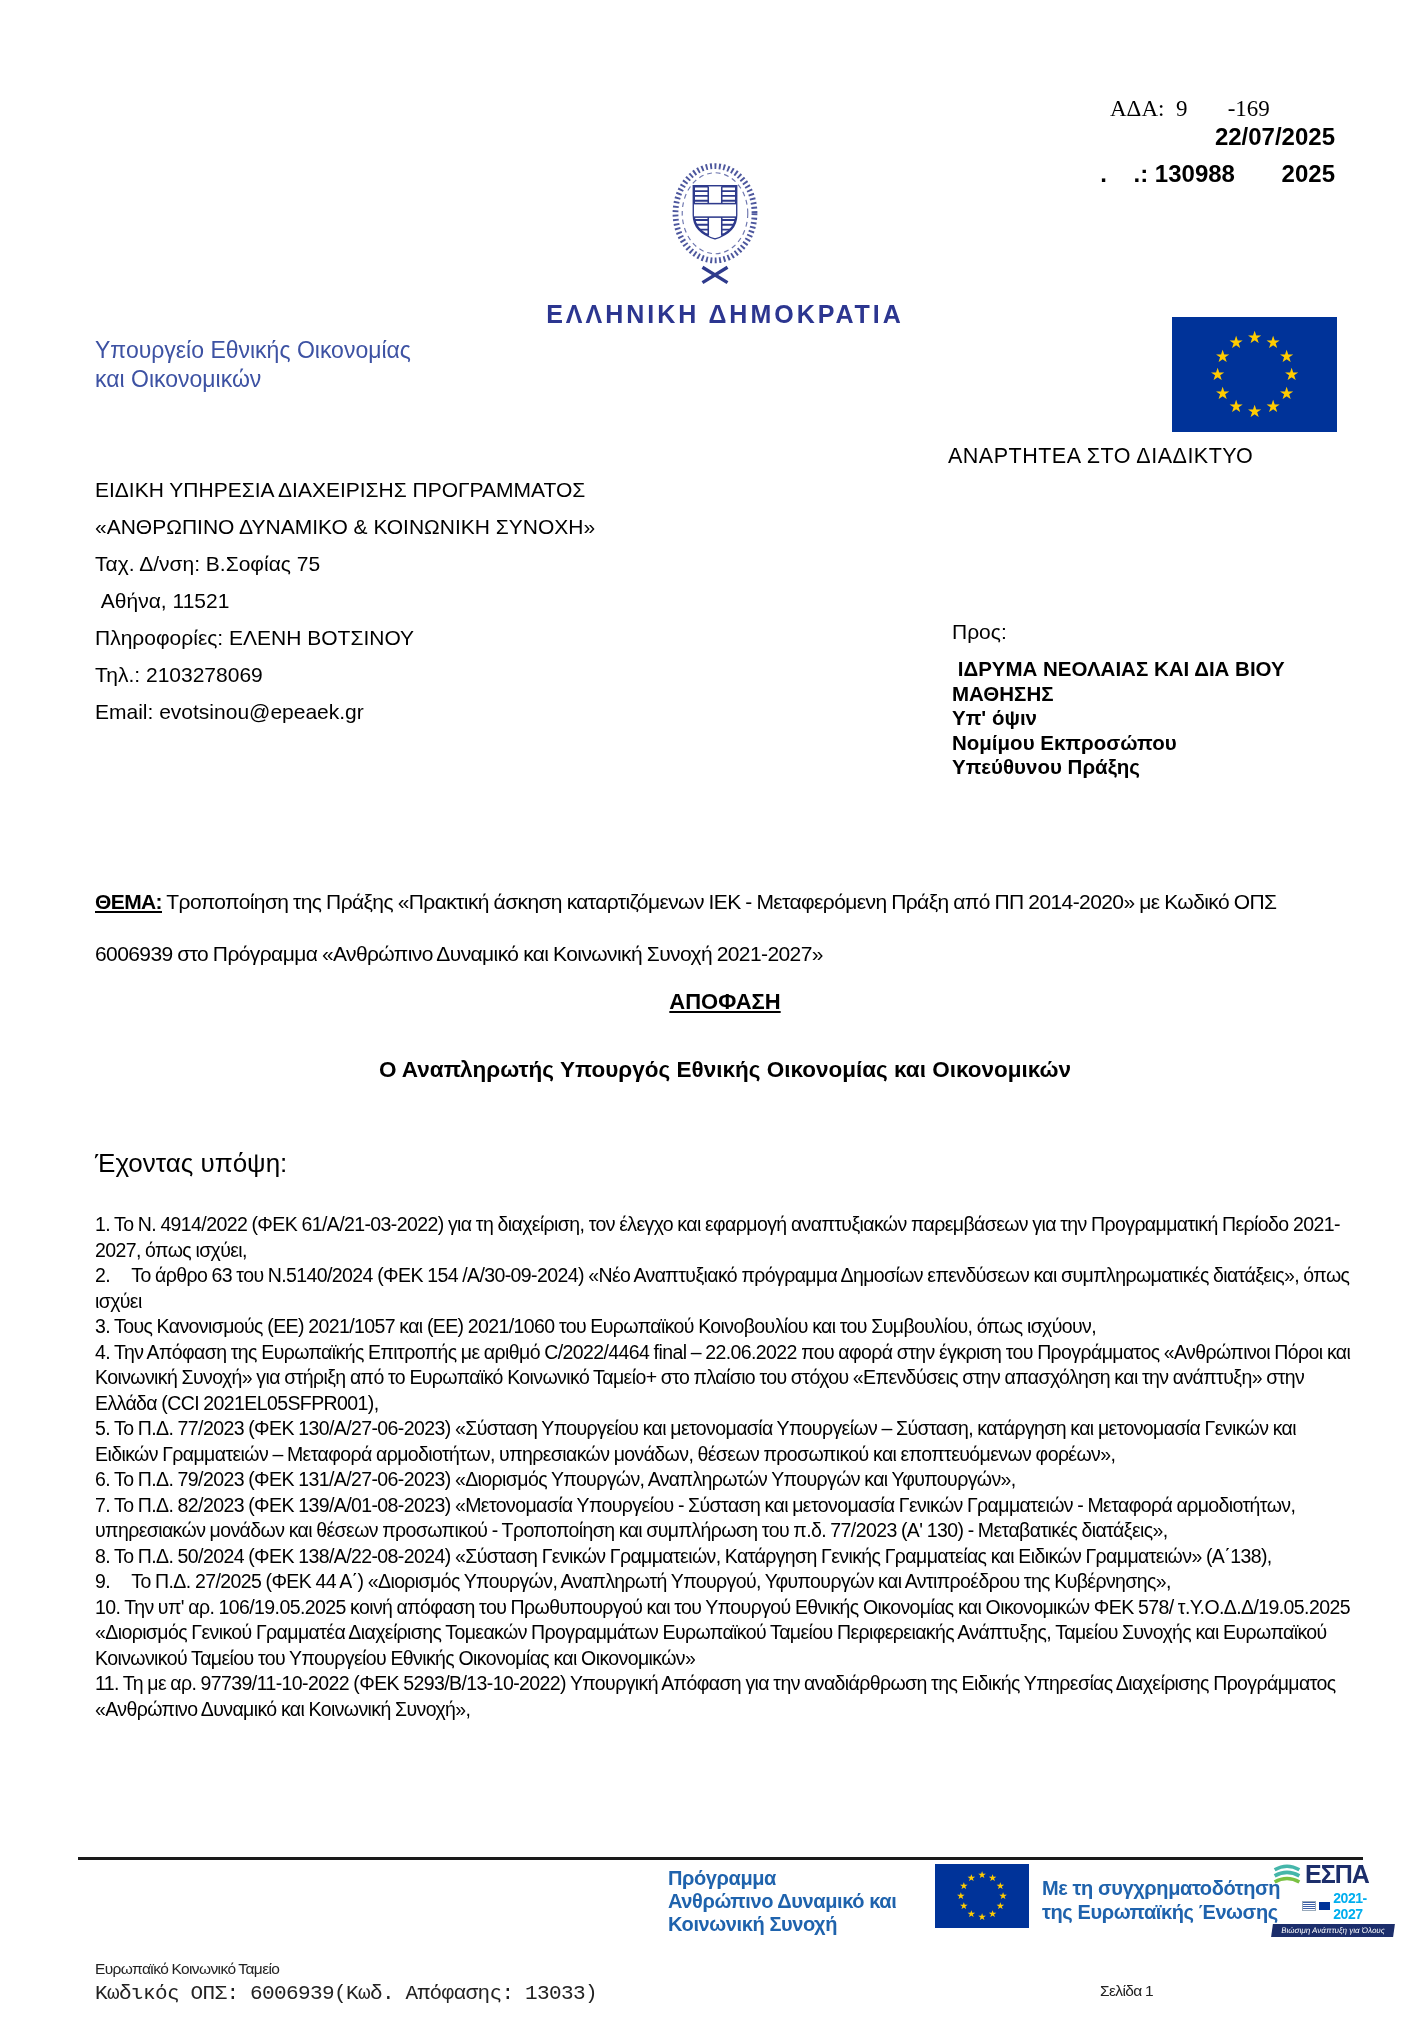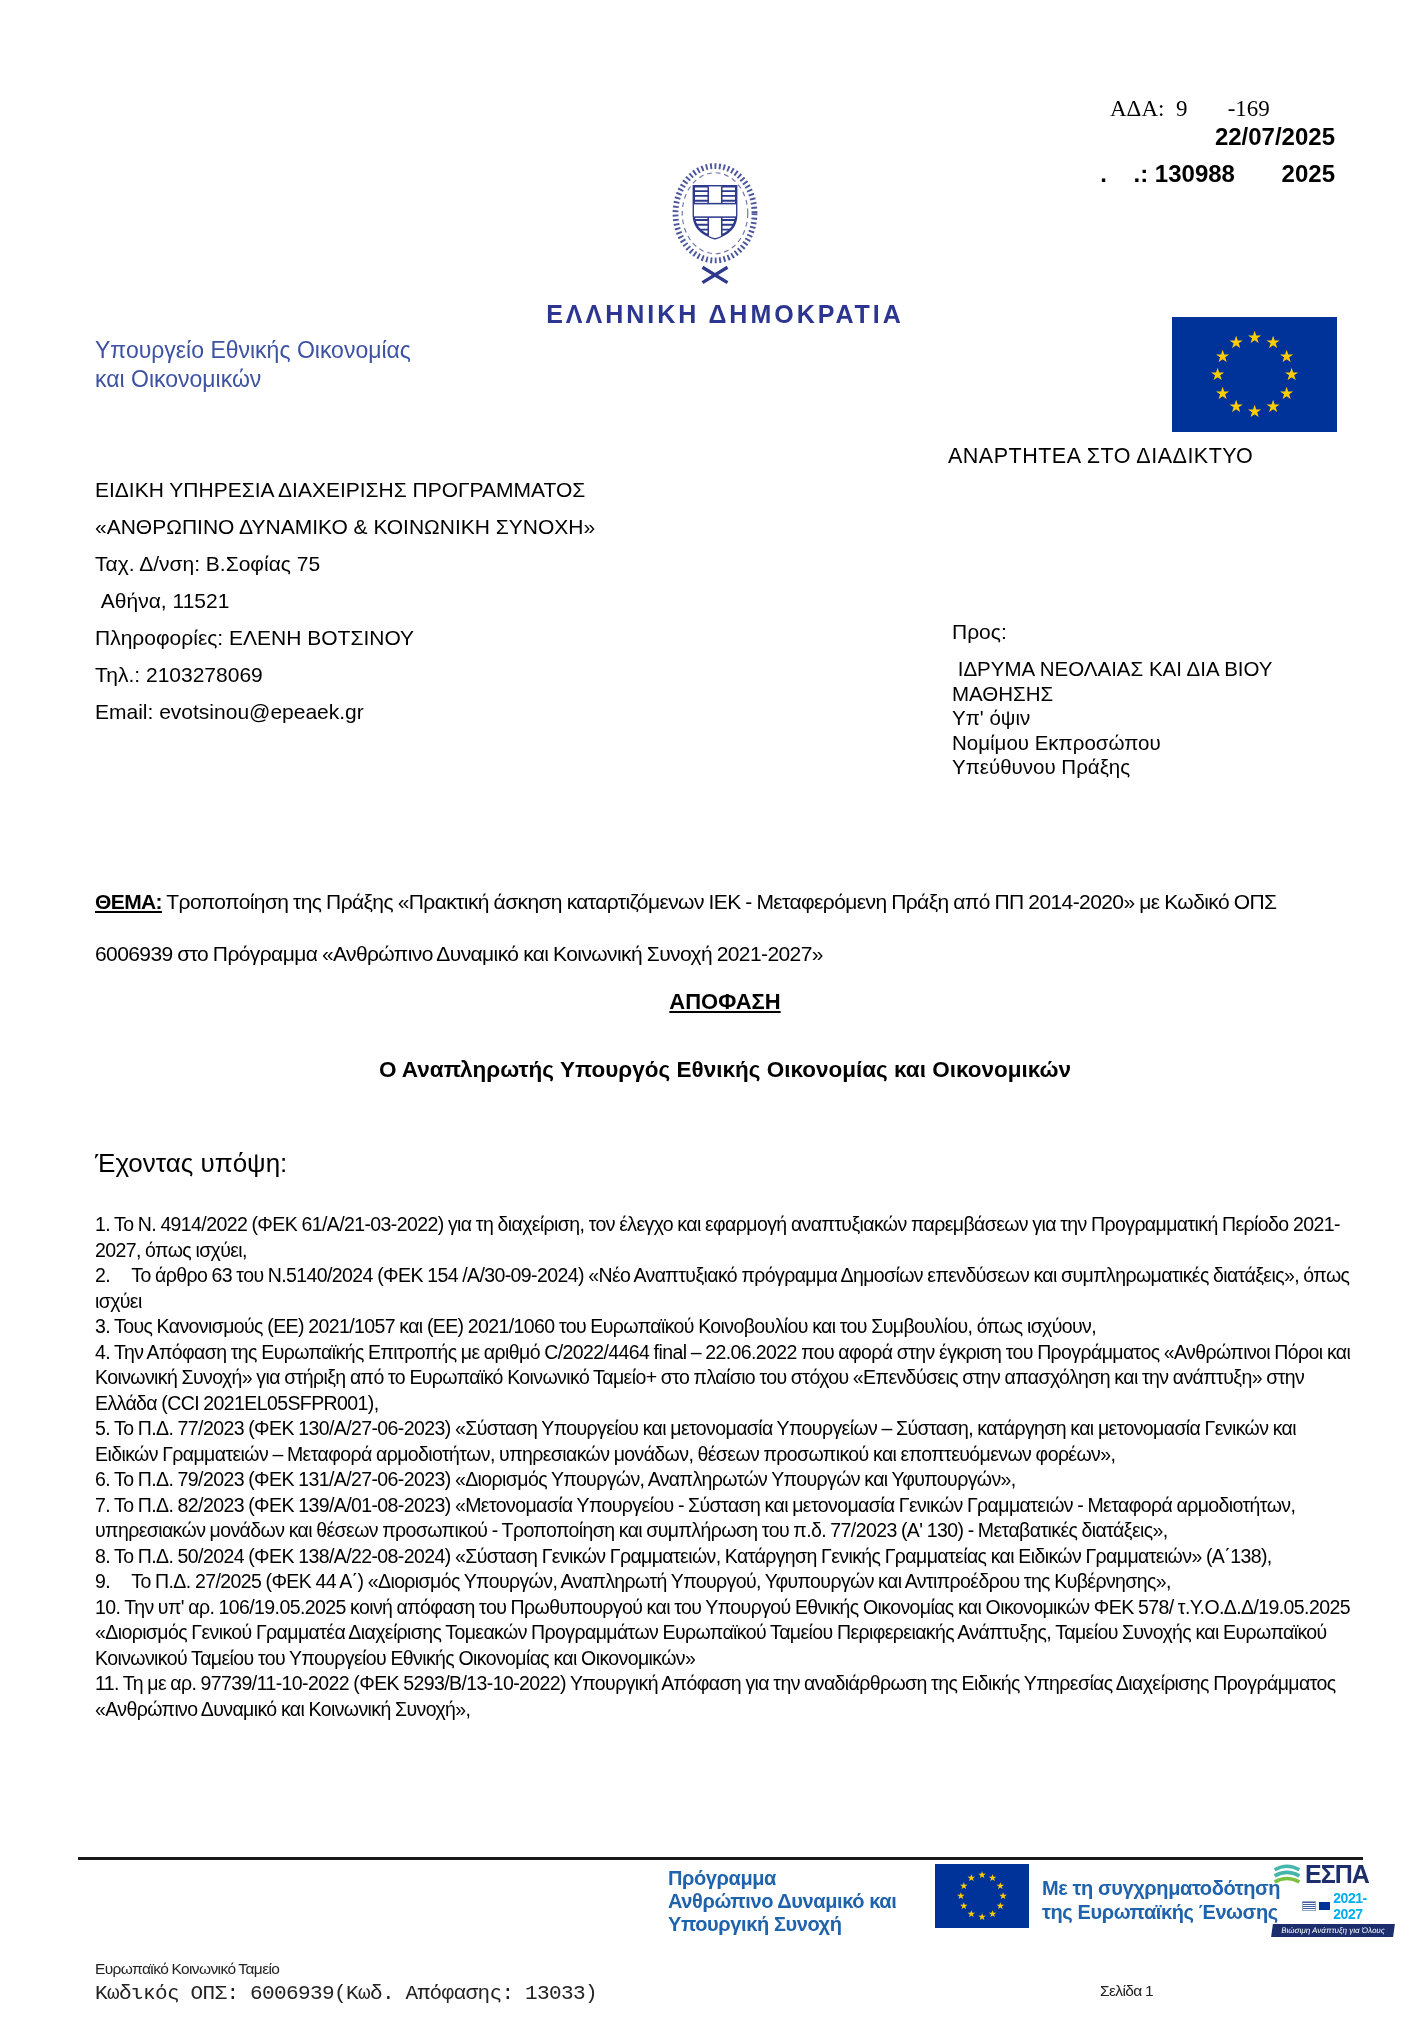--- a/index.html
+++ b/index.html
@@ -20,21 +20,21 @@
   .republic{top:300px;left:95px;width:1260px;text-align:center;font-size:25px;font-weight:bold;
     letter-spacing:3px;color:var(--navy);}
   .ministry{top:336px;left:95px;width:1260px;text-align:left;font-size:23px;line-height:29px;
     color:var(--ministry-blue);}
   .euflag-top{top:317px;left:1172px;}
   .anartitea{top:444px;left:948px;font-size:21.5px;letter-spacing:0.5px;}
 
   .sender{top:471px;left:95px;width:560px;font-size:21px;}
   .sender div{height:37px;line-height:37px;}
   .pros-label{top:620px;left:952px;font-size:21px;}
-  .recipient{top:657px;left:952px;width:348px;font-size:20.5px;line-height:24.5px;}
+  .recipient{top:657px;left:952px;width:348px;font-size:20.5px;line-height:24.5px;font-weight:bold;}
 
   .subject{top:876px;left:95px;width:1262px;font-size:21px;line-height:52px;}
   .subject-label{font-weight:bold;text-decoration:underline;}
 
   .decision-title{top:989px;left:95px;width:1260px;text-align:center;font-size:22px;font-weight:bold;
     text-decoration:underline;}
   .decision-subtitle{top:1057px;left:95px;width:1260px;text-align:center;font-size:22.5px;font-weight:bold;}
   .preamble{top:1148px;left:95px;font-size:26px;}
 
   .legal-list{top:1212px;left:95px;width:1262px;font-size:19.5px;line-height:25.5px;}
@@ -165,21 +165,21 @@
       <div class="legal-item pre condensed">10. Την υπ' αρ. 106/19.05.2025 κοινή απόφαση του Πρωθυπουργού και του Υπουργού Εθνικής Οικονομίας και Οικονομικών ΦΕΚ 578/ τ.Υ.Ο.Δ.Δ/19.05.2025 «Διορισμός Γενικού Γραμματέα Διαχείρισης Τομεακών Προγραμμάτων Ευρωπαϊκού Ταμείου Περιφερειακής Ανάπτυξης, Ταμείου Συνοχής και Ευρωπαϊκού Κοινωνικού Ταμείου του Υπουργείου Εθνικής Οικονομίας και Οικονομικών»</div>
       <div class="legal-item pre condensed">11. Τη με αρ. 97739/11-10-2022 (ΦΕΚ 5293/Β/13-10-2022) Υπουργική Απόφαση για την αναδιάρθρωση της Ειδικής Υπηρεσίας Διαχείρισης Προγράμματος «Ανθρώπινο Δυναμικό και Κοινωνική Συνοχή»,</div>
     </div>
 
   <div class="abs hr"></div>
 
   <div class="abs prog-logo">
 
   <div>Πρόγραμμα</div>
       <div>Ανθρώπινο Δυναμικό και</div>
-      <div>Υπουργική Συνοχή</div>
+      <div>Κοινωνική Συνοχή</div>
     </div>
 
   <svg class="abs euflag-footer" width="94" height="64" viewBox="0 0 165 115" preserveAspectRatio="none">
     <use href="#euflag"></use>
   </svg>
 
   <div class="abs cofund">
 
   <div>Με τη συγχρηματοδότηση</div>
       <div>της Ευρωπαϊκής Ένωσης</div>

